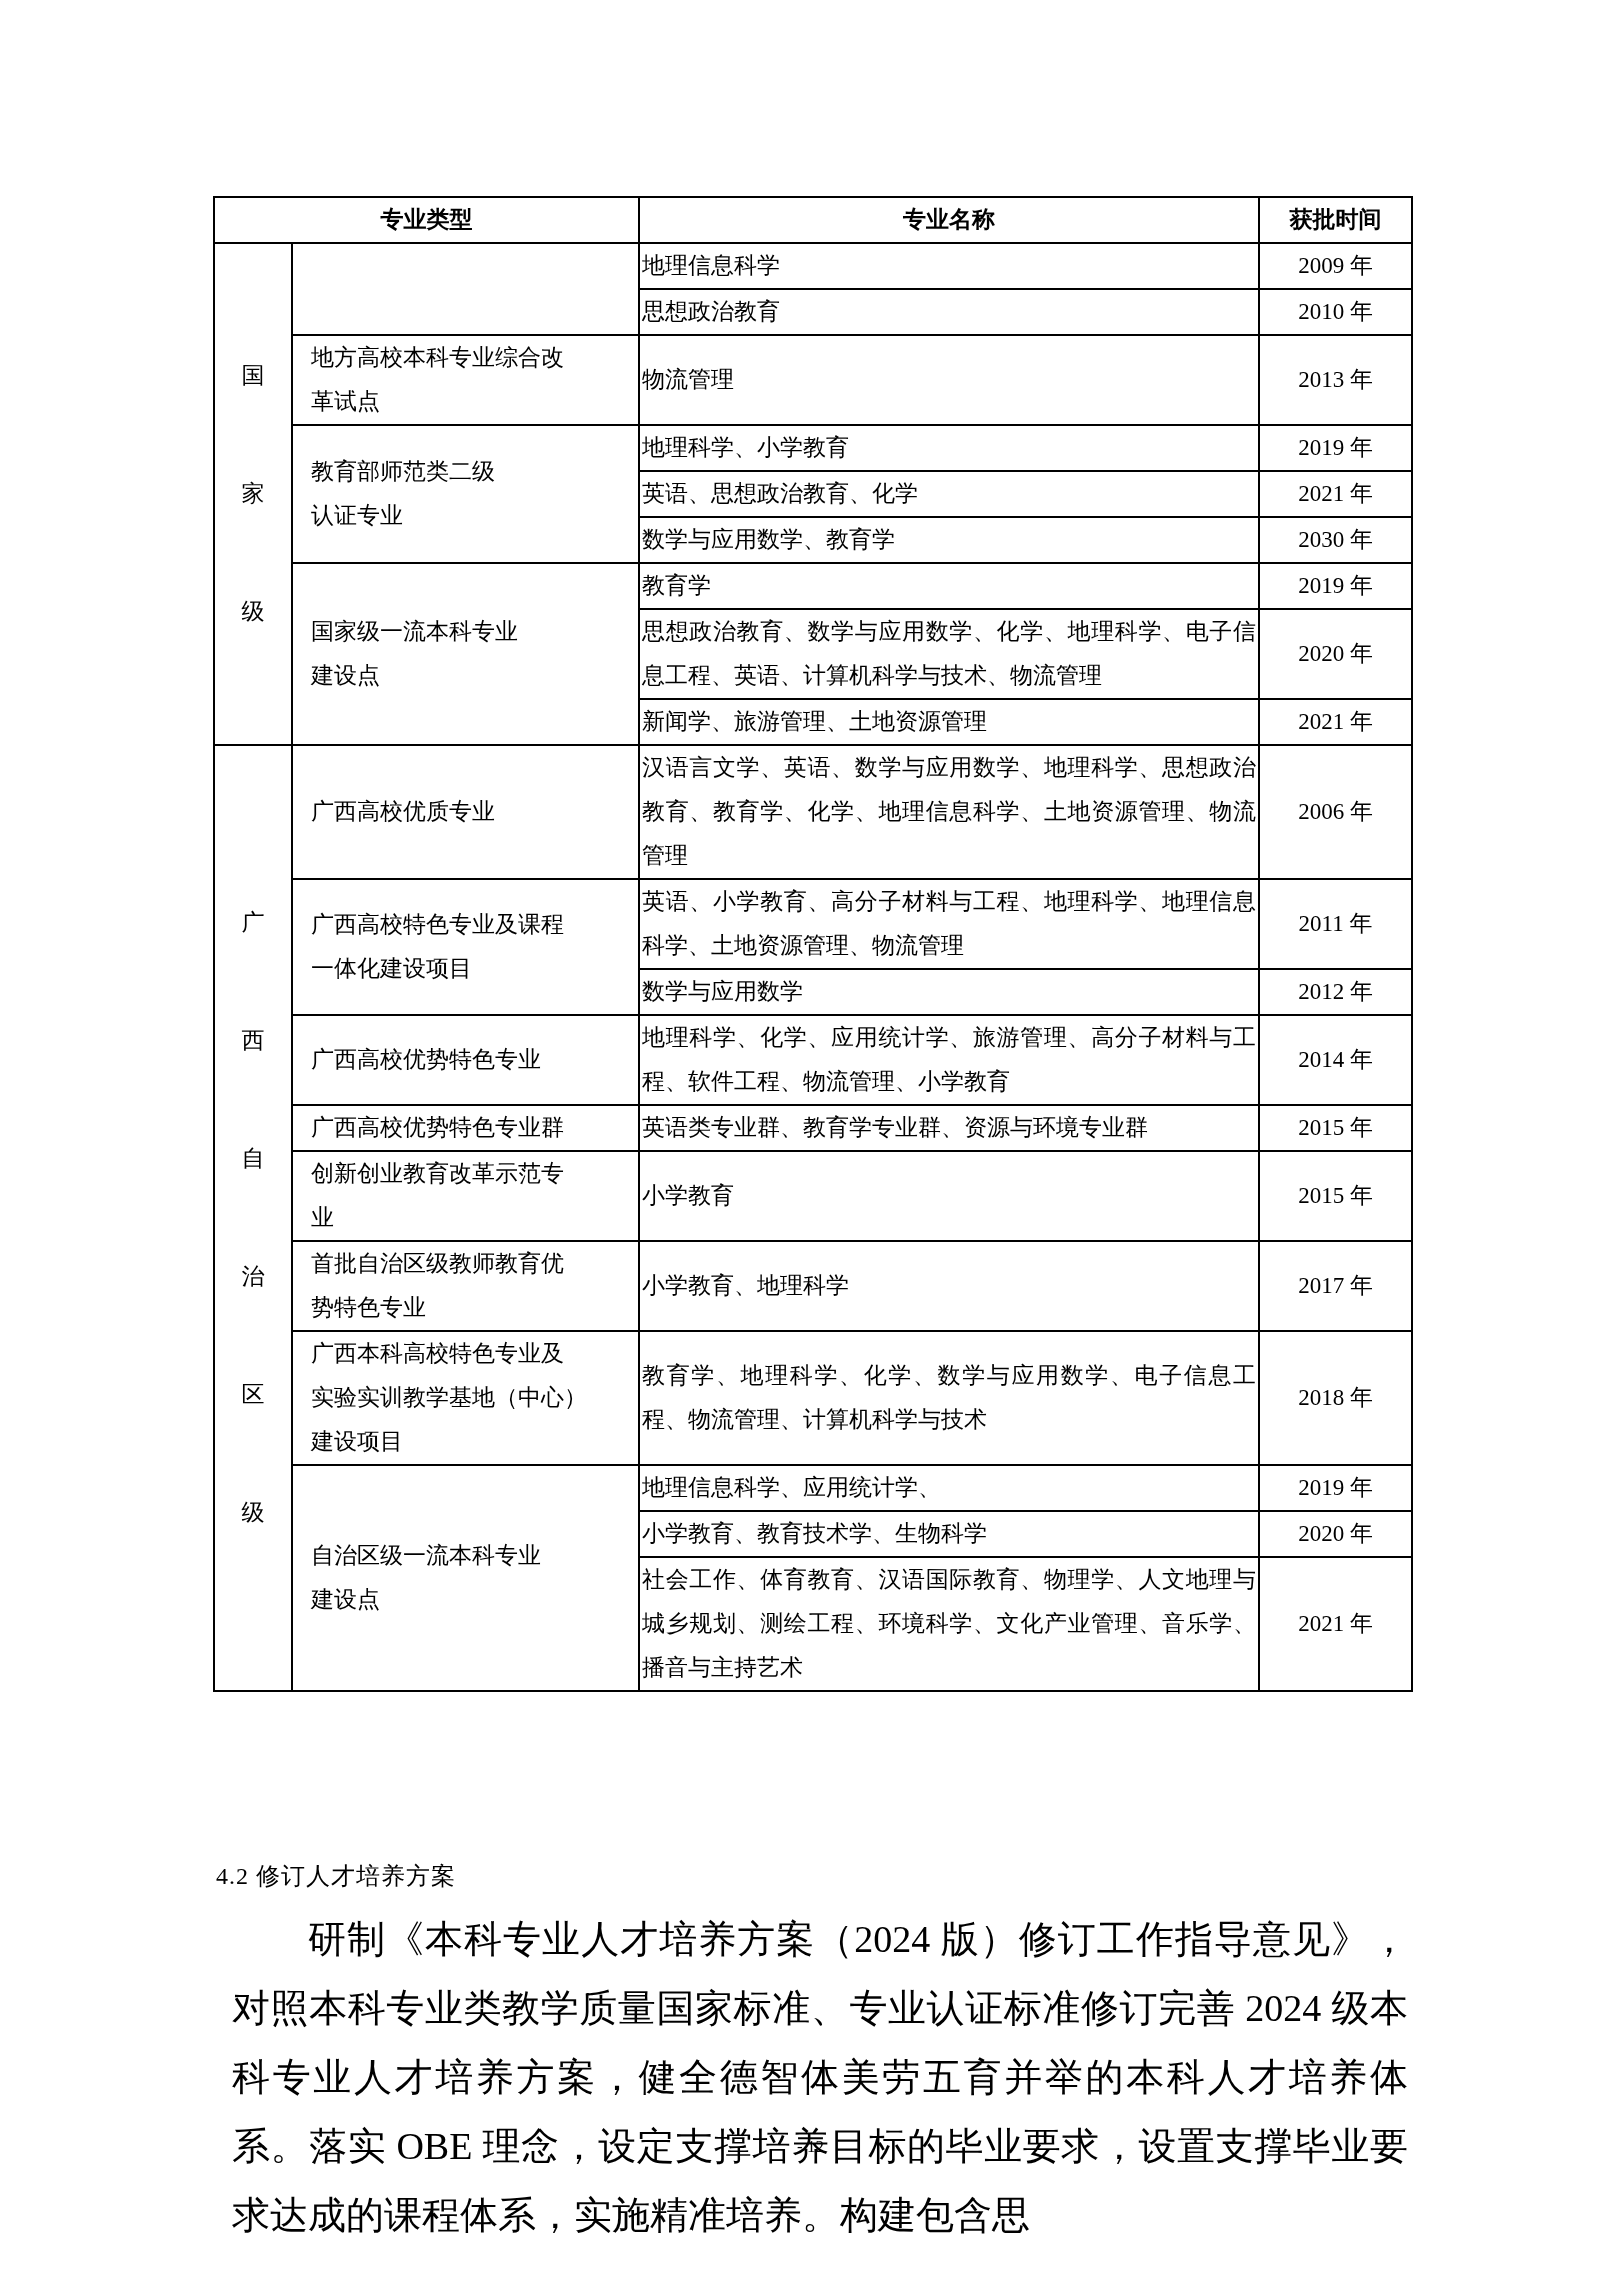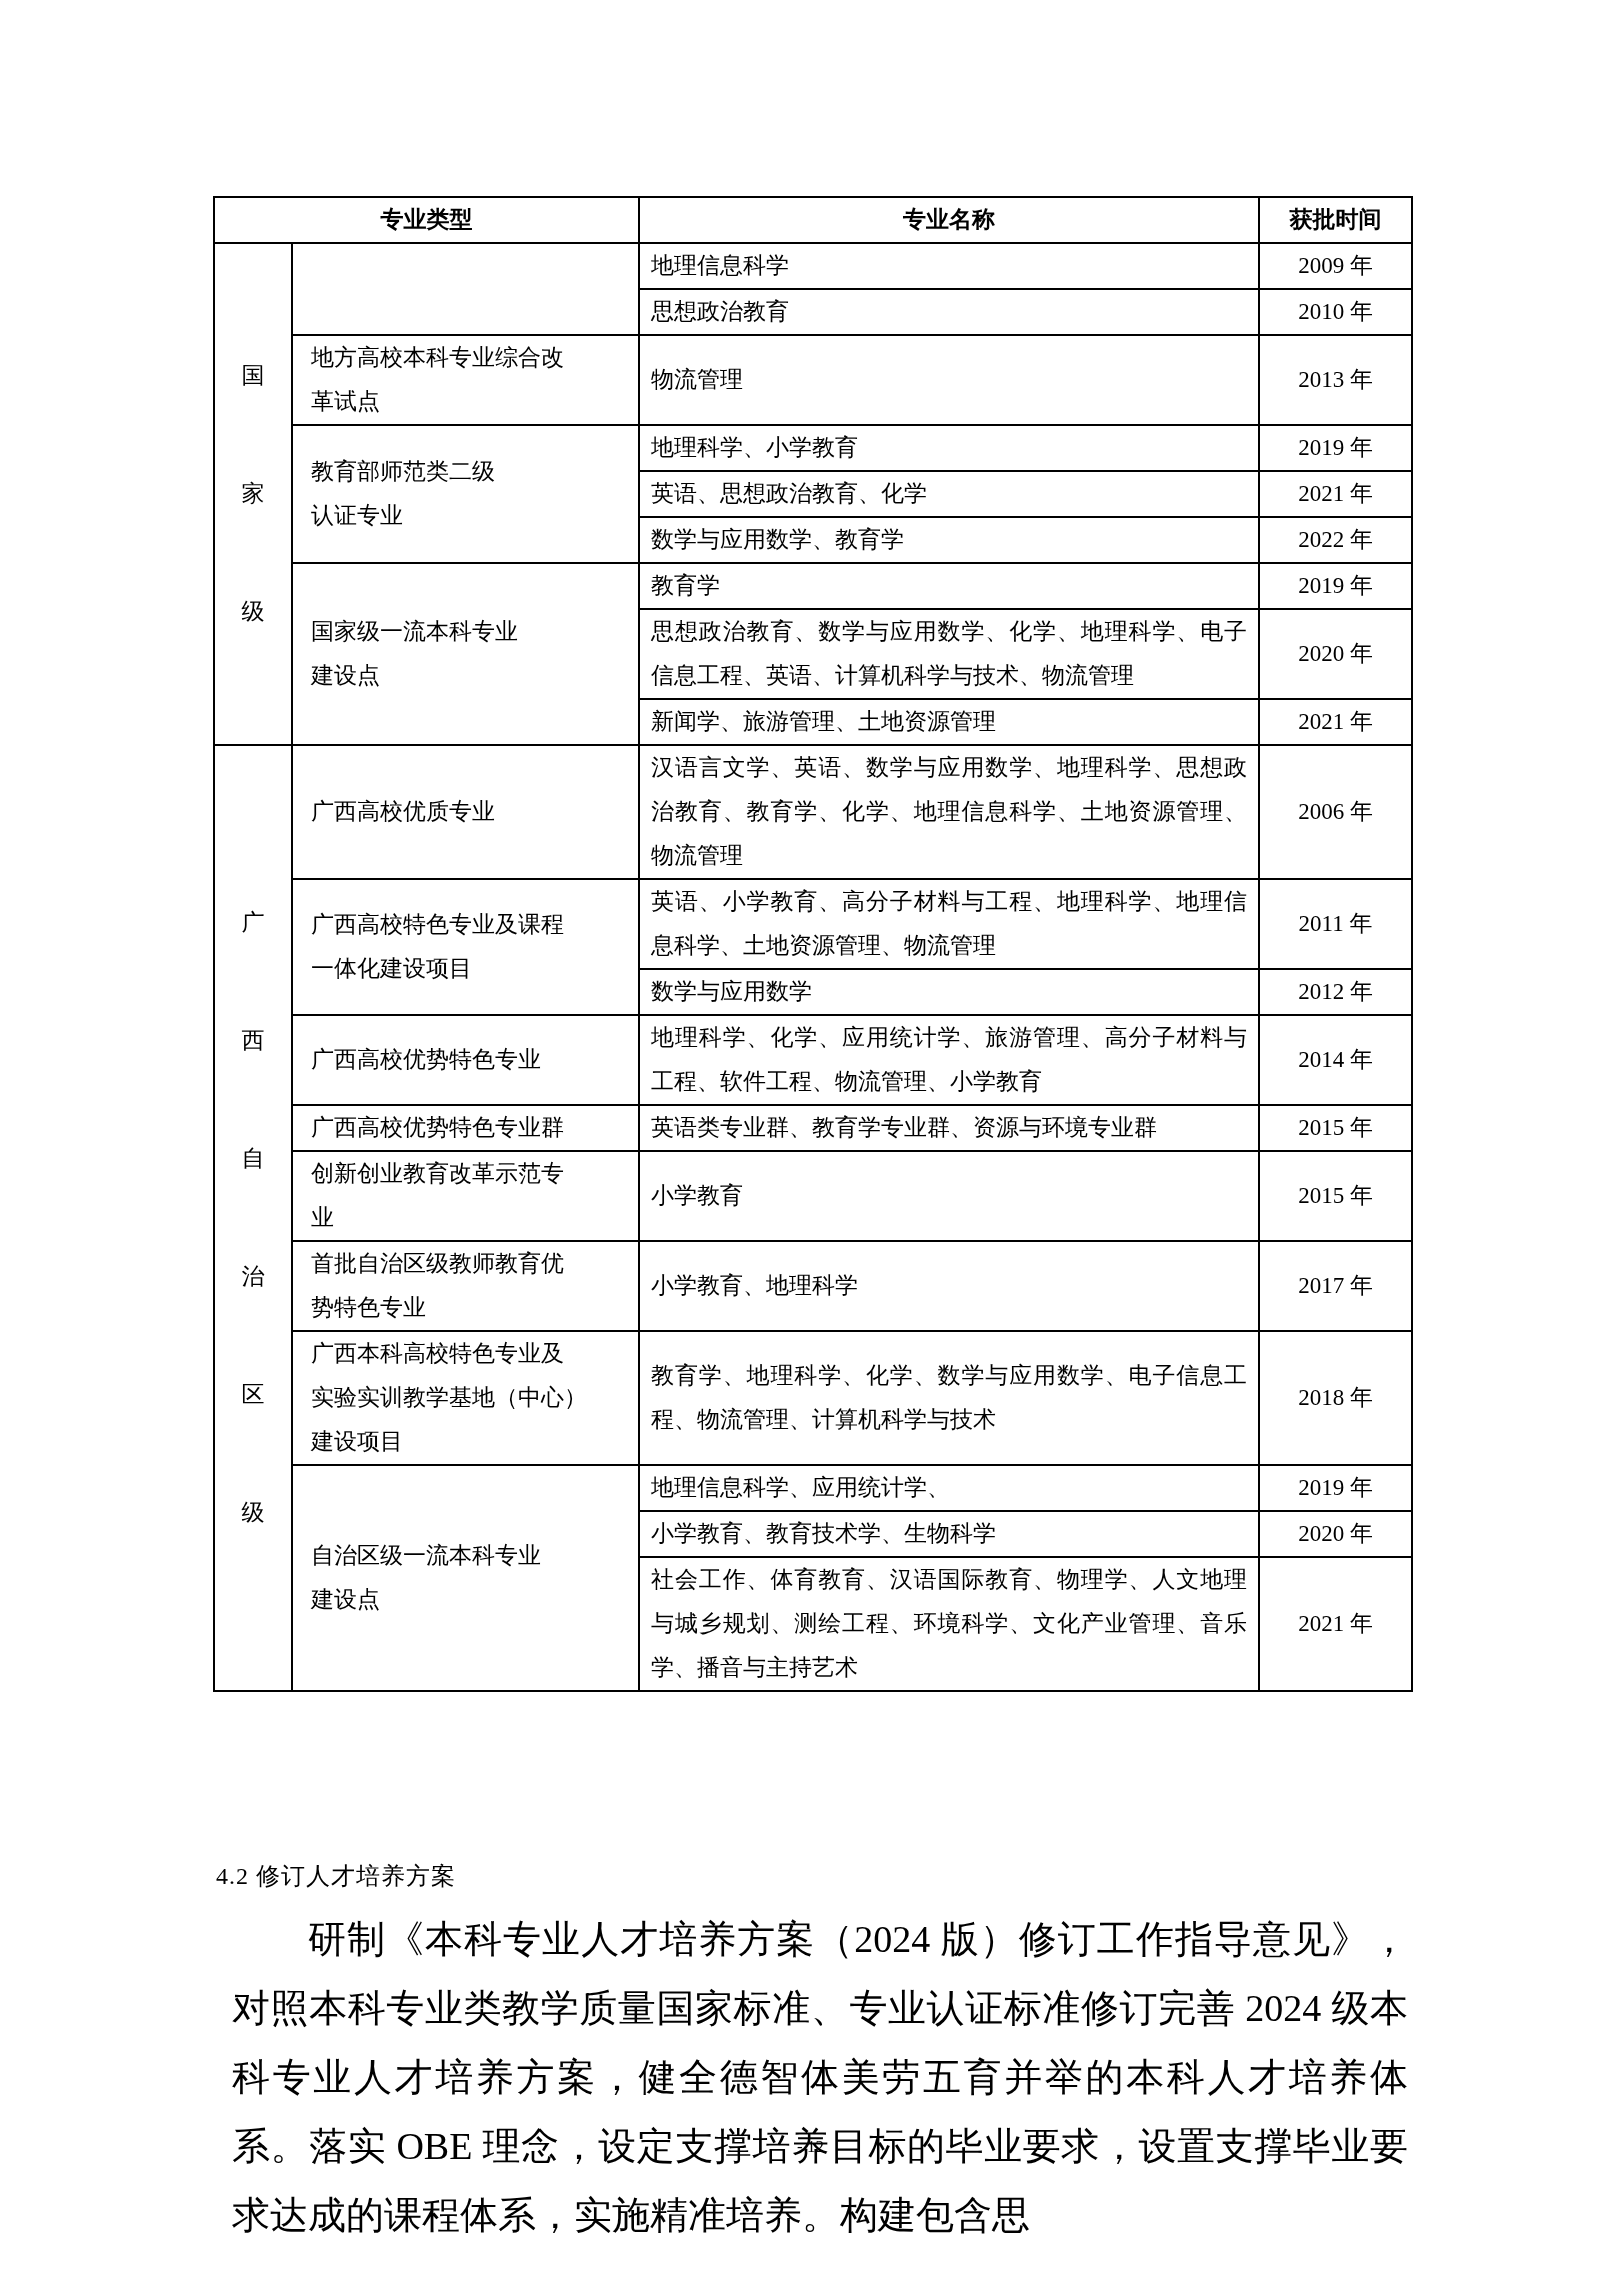--- a/index.html
+++ b/index.html
@@ -44,21 +44,21 @@
     word-break:break-all;
     text-align:center;
   }
   td.cat{
     text-align:left;
     white-space:pre-line;
     padding:0 18px;
   }
   td.name{
     text-align:justify;
-    padding:0 11px;
+    padding:0 2px;
   }
   td.year{
     text-align:center;
     white-space:nowrap;
     padding:0;
   }
   .section-heading{
     position:absolute;left:216px;top:1860px;
     font-size:24px;font-weight:normal;
     letter-spacing:1px;
@@ -114,21 +114,21 @@
 认证专业</td>
         <td class="name">地理科学、小学教育</td>
         <td class="year">2019 年</td>
       </tr>
       <tr>
         <td class="name">英语、思想政治教育、化学</td>
         <td class="year">2021 年</td>
       </tr>
       <tr>
         <td class="name">数学与应用数学、教育学</td>
-        <td class="year">2022 年</td>
+        <td class="year">2030 年</td>
       </tr>
       <tr>
         <td class="cat" rowspan="3">国家级一流本科专业
 建设点</td>
         <td class="name">教育学</td>
         <td class="year">2019 年</td>
       </tr>
       <tr>
         <td class="name">思想政治教育、数学与应用数学、化学、地理科学、电子信息工程、英语、计算机科学与技术、物流管理</td>
         <td class="year">2020 年</td>

